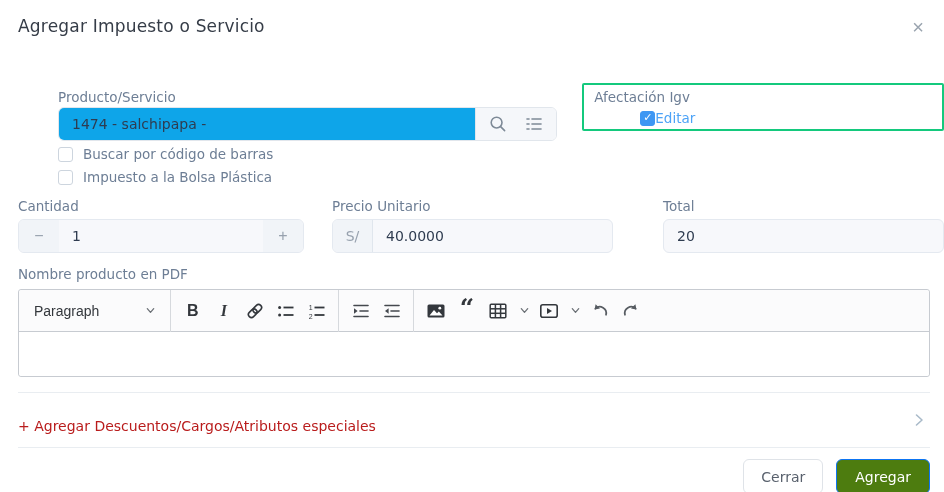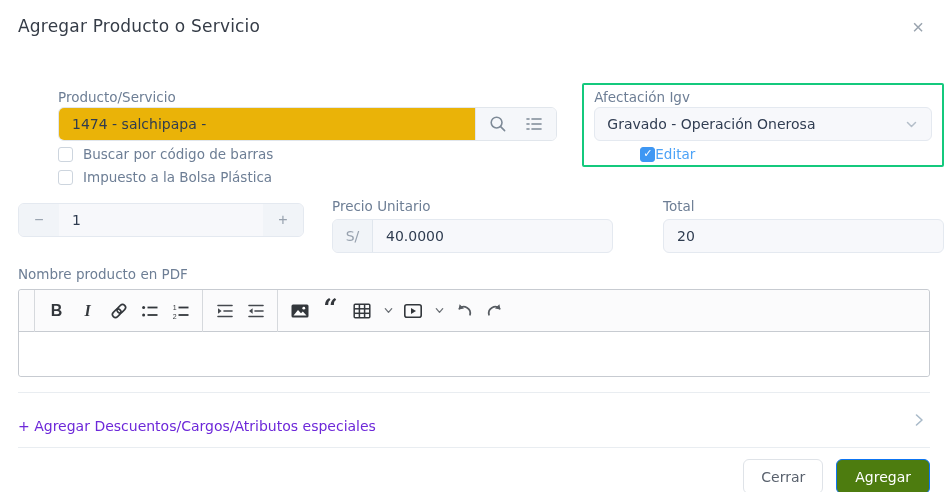--- a/index.html
+++ b/index.html
@@ -12,21 +12,21 @@
   .title { font-size:17px; color:#353c47; font-weight:500; letter-spacing:.2px; }
   .close-btn { border:0; background:none; font-size:20px; line-height:18px; color:#9aa4af; cursor:pointer; padding:2px 6px; }
 
   
   .lbl { display:block; font-size:13.5px; line-height:16px; color:#6d7e95; margin-bottom:2px; }
 
   
   .row1 { display:flex; align-items:flex-start; margin:45px 0 0 18px; }
   .col-left { width:519px; padding-top:6px;margin-left:40px; }
   .input-group { display:flex; height:34px; border:1px solid #e1e6ec; border-radius:6px; overflow:hidden; background:#fff; }
-  .ig-text { flex:1; display:flex; padding:0 13px; background:#eab308; }
+  .ig-text { flex:1; display:flex; padding:0 13px; background:#0ea5e9; }
   input.flat { border:0; outline:0; background:transparent; width:100%; font:14px "DejaVu Sans","Liberation Sans",sans-serif; color:#2f3c50; }
   .ig-icons { width:81px; background:#f5f7fa; border-left:1px solid #e1e6ec; display:flex; align-items:center; justify-content:center; gap:16px; }
   .ig-icons .icon-btn { border:0; background:none; cursor:pointer; display:flex; align-items:center; }
 
   .check-row { display:flex; align-items:center; gap:10px; margin-top:5px; height:16px; }
   .check-row + .check-row { margin-top:7px; }
   .cb { position:relative; width:15px; height:15px; border:1px solid #cdd5de; border-radius:3px; background:#fff; flex:0 0 auto; cursor:pointer; }
   .cb[data-checked="true"] { background:#3e97f3; border-color:#3e97f3; }
   .cb[data-checked="true"]::after { content:"✓"; position:absolute; left:2px; top:-1px; color:#fff; font-size:11px; font-weight:700; }
   .check-label { font-size:13.5px; color:#6d7e95; }
@@ -60,37 +60,37 @@
   .b-glyph { font-weight:700; font-size:16px; font-family:"Liberation Sans",sans-serif; }
   .i-glyph { font-style:italic; font-weight:600; font-size:16px; font-family:"Liberation Serif",serif; }
   .q-glyph { font-family:"DejaVu Serif",serif; font-weight:700; font-size:25px; line-height:8px; height:14px; overflow:visible; display:inline-block; }
   .drop-pair { display:flex; align-items:center; gap:2px; }
   .ed-content { height:44px; background:#fff; border-radius:0 0 3px 3px; padding:6px 10px; font-size:14px; color:#333; outline:none; }
 
   
   .hr { width:912px; height:1px; background:#e9edf1; margin-left:18px; }
   .hr1 { margin-top:15px; }
   .extras-row { width:912px; margin-left:18px; display:flex; align-items:center; justify-content:space-between; padding:12px 2px 13px 0; cursor:pointer; }
-  .extras-label { font-size:14px; color:#6d28d9;margin-top:13px; }
+  .extras-label { font-size:14px; color:#b91c1c;margin-top:13px; }
 
   
   .footer { width:912px; margin:11px 0 0 18px; display:flex; justify-content:flex-end; gap:13px; }
   .btn { height:35px; border-radius:6px; font-size:14px; cursor:pointer; font-family:inherit; }
   .btn-secondary { background:#fff; border:1px solid #dfe3e8; color:#59616d; padding:8px 17px; }
   .btn-primary { background:#4d7c0f; border:1px solid #0d74f2; color:#fff; padding:0 18px; }
 
   svg { display:block; }
 </style>
 </head>
 <body>
 
 <div class="app">
 
   <div class="header">
-    <div class="title">Agregar Producto o Servicio</div>
+    <div class="title">Agregar Impuesto o Servicio</div>
     <button class="close-btn">×</button>
   </div>
 
   <div class="row1">
     <div class="col-left">
       <span class="lbl">Producto/Servicio</span>
       <div class="input-group">
         <div class="ig-text">
           <input class="flat" readonly="" value="1474 - salchipapa -" style="">
         </div>
@@ -125,37 +125,30 @@
         <span class="check-label">Buscar por código de barras</span>
       </div>
       <div class="check-row">
         <span class="cb" data-checked="false"></span>
         <span class="check-label">Impuesto a la Bolsa Plástica</span>
       </div>
     </div>
 
     <div class="igv-box">
       <span class="lbl">Afectación Igv</span>
-      <div class="select">
-        <span class="select-value">Gravado - Operación Onerosa</span>
-        <span>
-          <svg width="15" height="15" viewBox="0 0 15 15">
-              <polyline points="3.5,5.5 7.5,9.5 11.5,5.5" fill="none" stroke="#b4bec9" stroke-width="1.5" stroke-linecap="round" stroke-linejoin="round"></polyline>
-            </svg>
-        </span>
-      </div>
       <div class="edit-row">
         <span class="cb" data-checked="true"></span>
         <span class="edit-label">Editar</span>
       </div>
     </div>
   </div>
 
   <div class="row2">
     <div class="f-qty">
+      <span class="lbl">Cantidad</span>
       <div class="field">
         <button class="seg seg-l step-btn">−</button>
         <input class="flat" readonly="" value="1" style="">
         <button class="seg seg-r step-btn">+</button>
       </div>
     </div>
     <div class="f-price">
       <span class="lbl">Precio Unitario</span>
       <div class="field">
         <span class="seg seg-l currency">S/</span>
@@ -167,20 +160,28 @@
       <div class="field">
         <input class="flat" readonly="" value="20" style="">
       </div>
     </div>
   </div>
 
   <div class="pdf-block">
     <span class="lbl">Nombre producto en PDF</span>
     <div class="editor">
       <div class="toolbar">
+        <button class="tb-btn para-btn">
+          <span>Paragraph</span>
+          <span>
+            <svg width="11" height="11" viewBox="0 0 12 12">
+                <polyline points="2.5,4 6,8 9.5,4" fill="none" stroke="#6b7076" stroke-width="1.4" stroke-linecap="round" stroke-linejoin="round"></polyline>
+              </svg>
+          </span>
+        </button>
         <span class="tb-sep"></span>
 
         <button class="tb-btn">
             <span class="b-glyph">B</span>
           </button>
         <button class="tb-btn">
             <span class="i-glyph">I</span>
           </button>
         <button class="tb-btn">
           <span>

